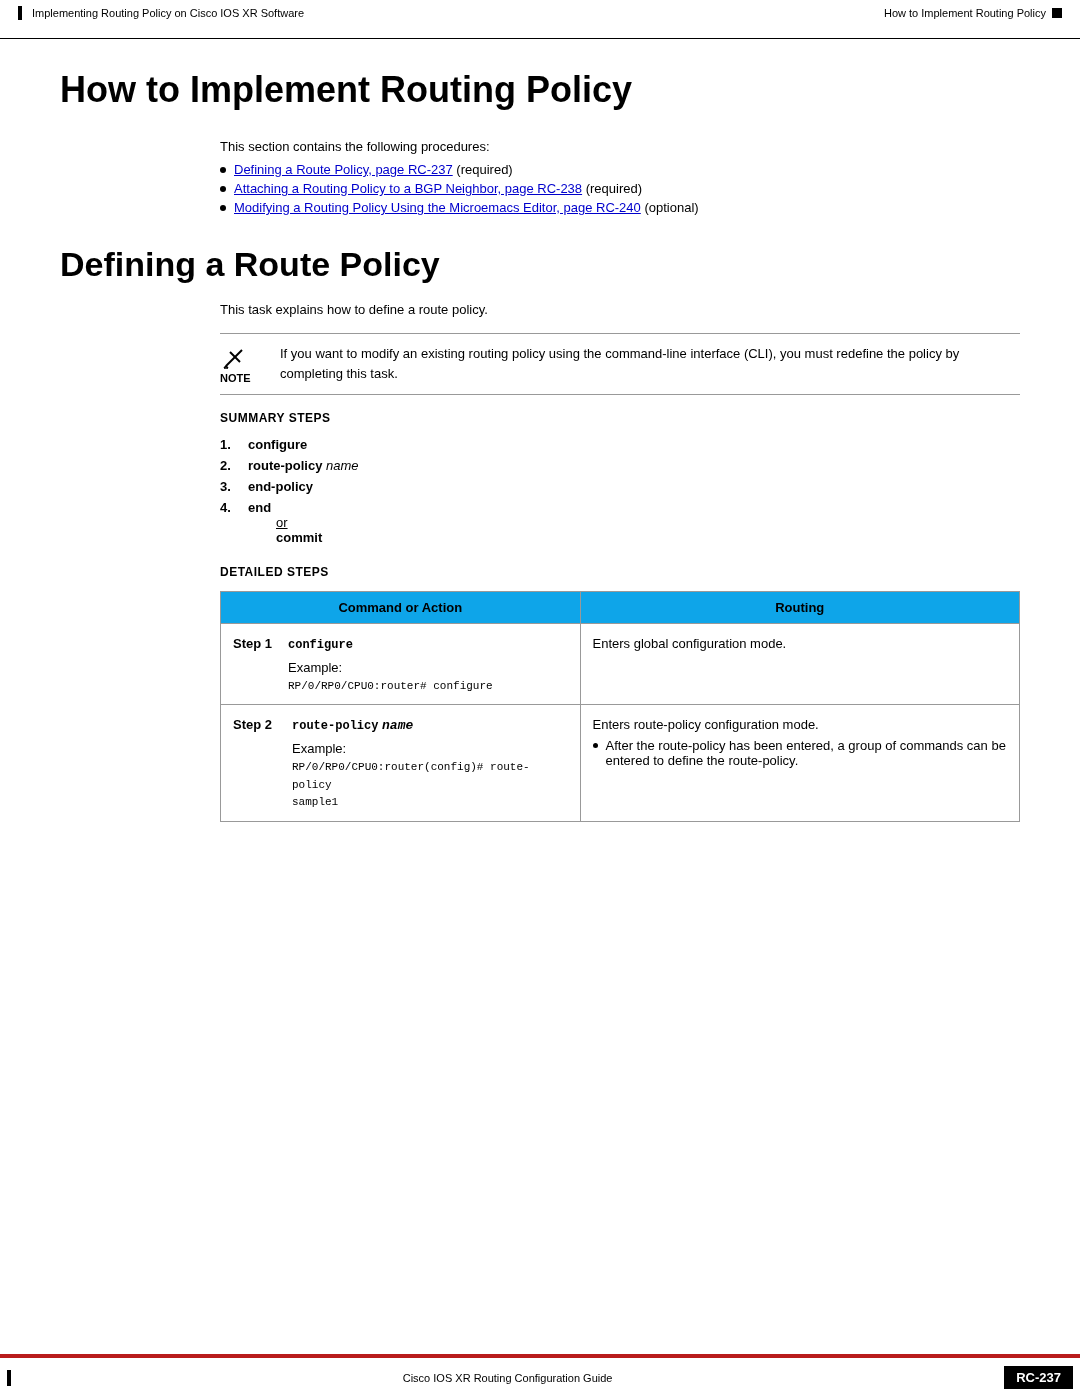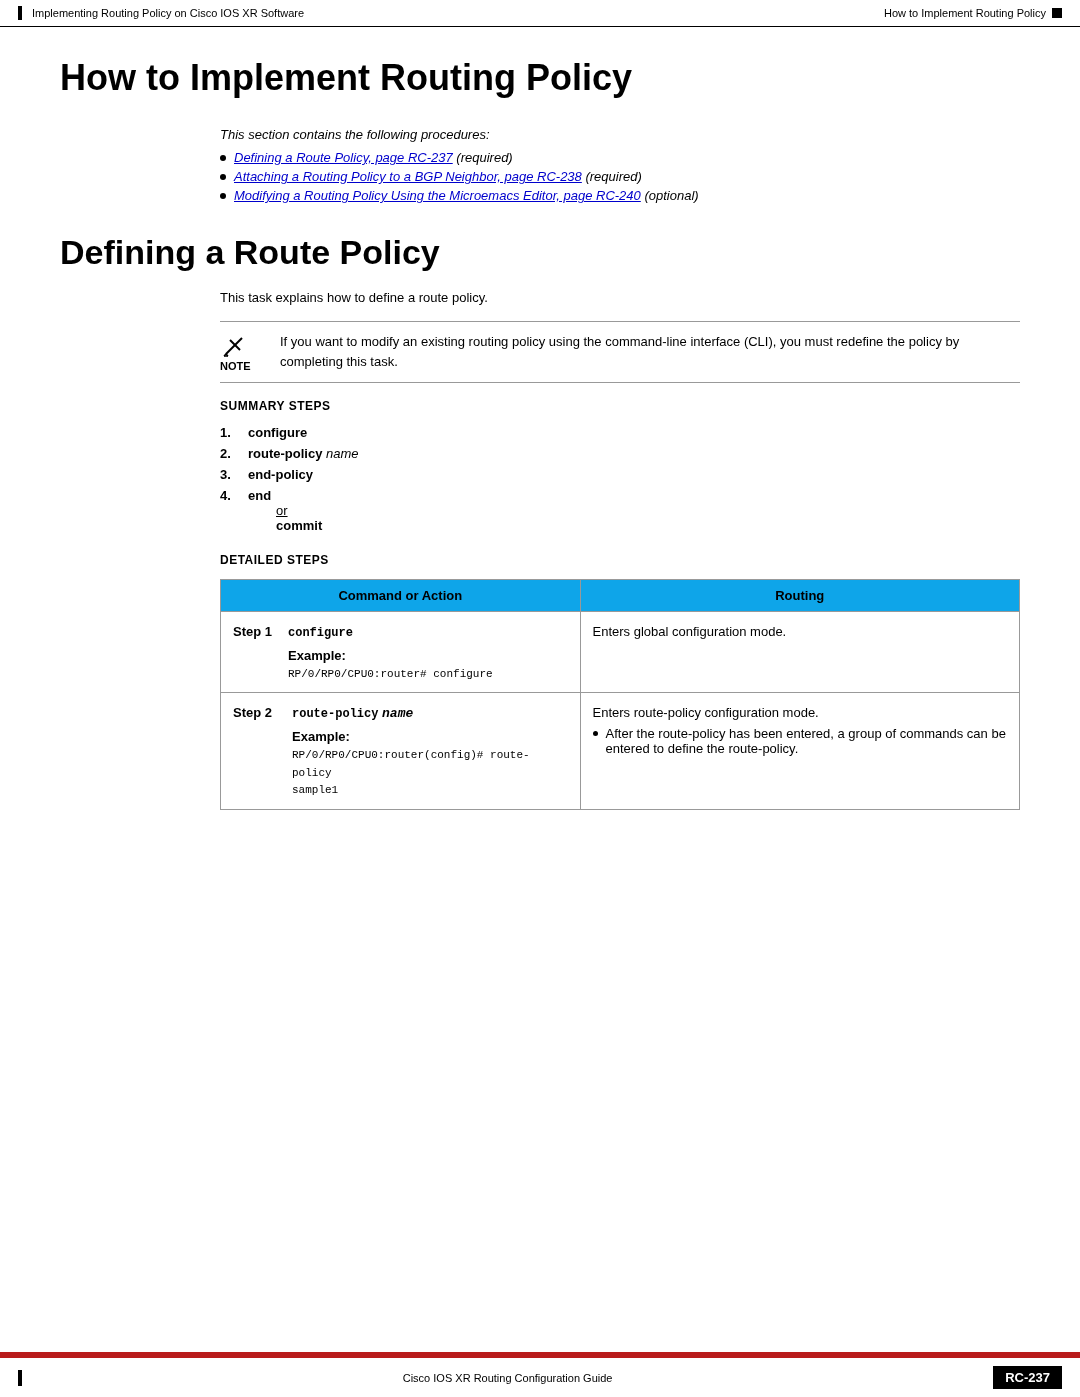--- a/index.html
+++ b/index.html
@@ -20,21 +20,21 @@
       background: #fff;
       position: relative;
       padding: 0;
     }
 
     
     .header-bar {
       display: flex;
       justify-content: space-between;
       align-items: center;
-      padding: 6px 18px 6px 0;
+      padding: 6px 18px 18px 0;
       border-bottom: 1px solid #000;
       margin-bottom: 0;
     }
 
     .header-left {
       display: flex;
       align-items: center;
       gap: 6px;
       padding-left: 18px;
     }
@@ -79,21 +79,20 @@
       font-size: 36px;
       font-weight: bold;
       color: #000;
       margin-bottom: 28px;
       font-family: Arial, Helvetica, sans-serif;
     }
 
     
     .section-intro {
       margin-left: 160px;
-      font-style: italic;
     }
 
     .section-intro p {
       font-size: 13px;
       margin-bottom: 8px;
     }
 
     .bullet-list {
       list-style: none;
       padding: 0;
@@ -264,21 +263,21 @@
       font-weight: bold;
       font-size: 12px;
     }
 
     .cmd-italic {
       font-style: italic;
       font-weight: bold;
     }
 
     .example-label {
-      font-weight: bold;
+      font-weight: normal;
       margin-top: 8px;
       margin-bottom: 2px;
       display: block;
     }
 
     .code-block {
       font-family: 'Courier New', Courier, monospace;
       font-size: 11px;
       color: #000;
       line-height: 1.4;
@@ -302,22 +301,22 @@
 
     
     .footer {
       position: absolute;
       bottom: 0;
       left: 0;
       right: 0;
       display: flex;
       justify-content: space-between;
       align-items: center;
-      padding: 8px 18px;
-      border-top: 6px solid #b91c1c;
+      padding: 8px 7px;
+      border-top: 4px solid #b91c1c;
     }
 
     .footer-left {
       width: 4px;
       height: 16px;
       background: #000;
     }
 
     .footer-center {
       font-size: 11px;

